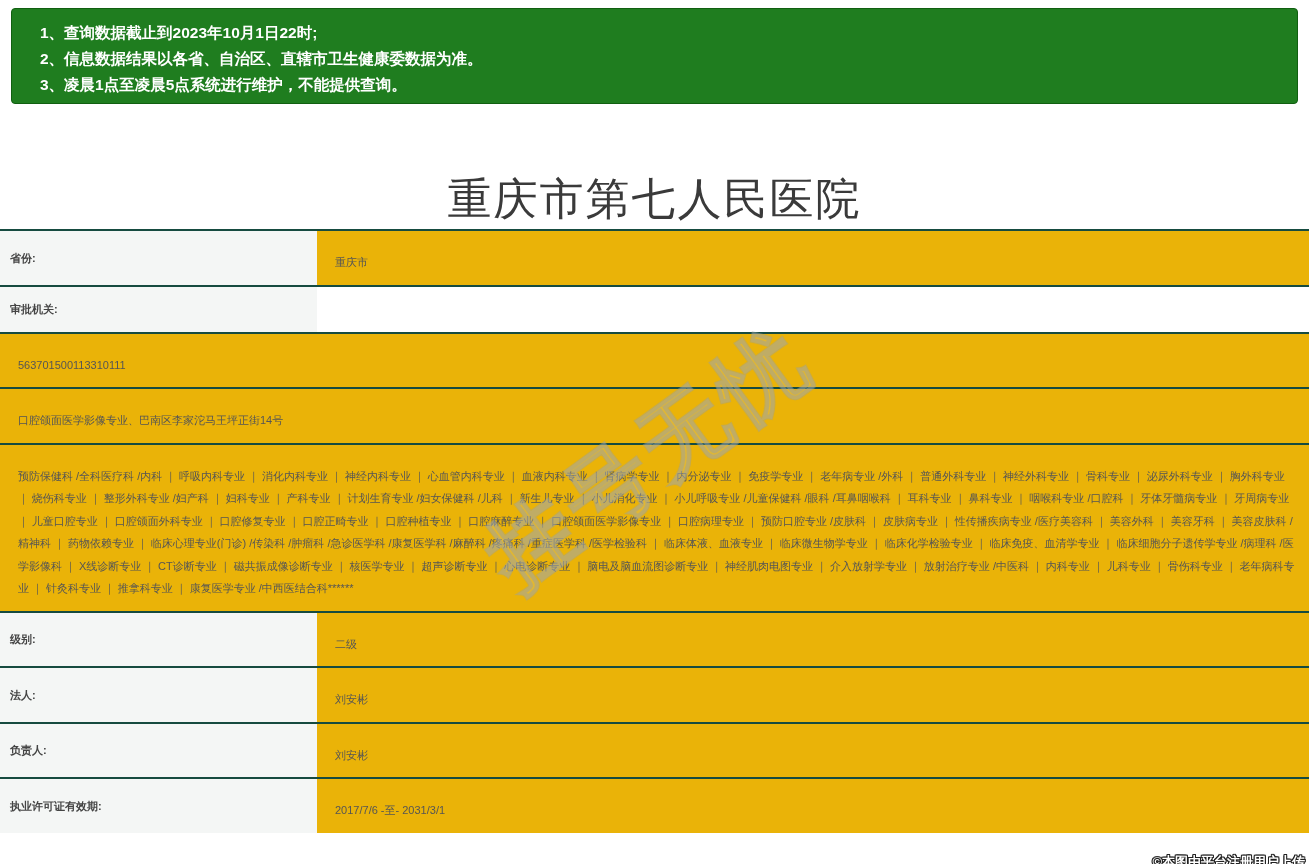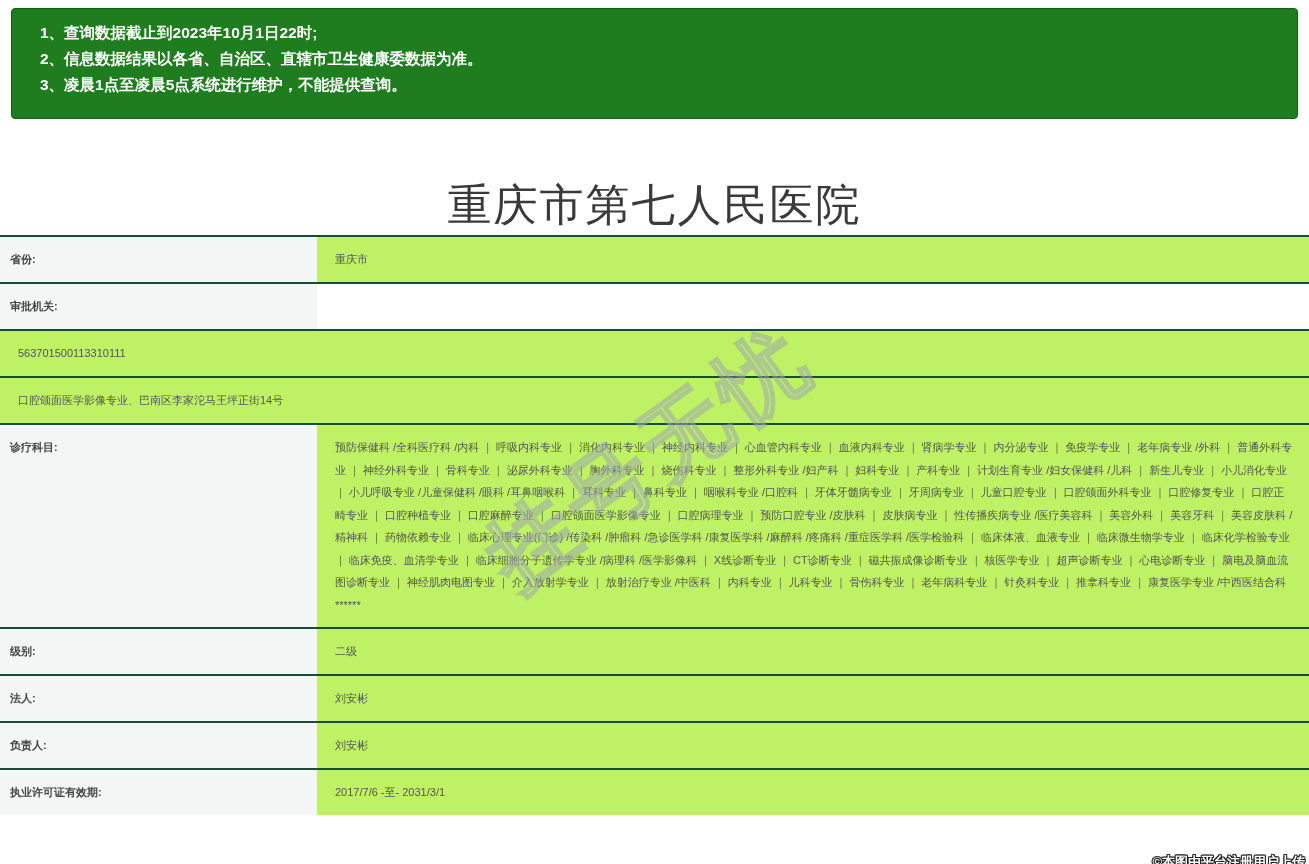--- a/index.html
+++ b/index.html
@@ -5,39 +5,39 @@
   :root{
     --green-bg:#1f7d1f; --green-border:#115f11; --divider:#164b40;
     --label-bg:#f4f6f5; --title-color:#3a3a3a; --label-color:#444; --value-color:#555;
   }
   *{box-sizing:border-box; margin:0; padding:0;}
   html,body{width:1309px; height:864px; overflow:hidden; background:#fff;
     font-family:"Liberation Sans","DejaVu Sans",sans-serif;}
   .page{position:relative; width:1309px; height:864px; background:#fff;}
 
   
-  .notice{margin:8px 11px 7px 11px; background:var(--green-bg);
+  .notice{margin:8px 11px 16px 11px; background:var(--green-bg);
     border:1px solid var(--green-border); border-radius:4px;
-    padding:11px 10px 20px 28px; color:#fff; font-size:15.5px;
+    padding:11px 10px 5px 28px; color:#fff; font-size:15.5px;
     font-weight:600; line-height:26px;}
 
   
   .title-wrap{padding-top:50px; text-align:center;}
   .page-title{font-size:44px; font-weight:400; color:var(--title-color); letter-spacing:2px;}
 
   
   .info-table{width:1309px;}
   .row{display:flex; border-top:2px solid var(--divider); min-height:47px;}
   .cell{font-size:11px; line-height:22.5px; display:flex; align-items:center;}
   .cell.label{width:317px; flex:0 0 317px; background:var(--label-bg);
     color:var(--label-color); font-weight:700; padding:11px 10px 11px 10px;
     align-items:flex-start;}
   .row.small .cell.label{align-items:center;}
-  .cell.value{flex:1; background:#bef264; color:var(--value-color);
-    padding:11px 14px 11px 18px; display:block;}
+  .cell.value{flex:1; background:#eab308; color:var(--value-color);
+    padding:20px 14px 11px 18px; display:block;}
   .row.small .cell.value{display:flex; align-items:center;}
 
   
   .watermark{position:absolute; left:400px; top:330px; width:500px; height:240px;
     display:flex; align-items:center; justify-content:center;
     transform:rotate(-36deg); transform-origin:center;
     font-size:86px; letter-spacing:8px; font-weight:700;
     color:rgba(195,202,206,0.22);
     -webkit-text-stroke:2px rgba(150,160,165,0.45);
     pointer-events:none; z-index:5; white-space:nowrap;}
@@ -73,21 +73,20 @@
       <div class="row small">
         <div class="cell label">审批机关:</div>
       </div>
       <div class="row small">
         <div class="cell value">563701500113310111</div>
       </div>
       <div class="row small">
         <div class="cell value">口腔颌面医学影像专业、巴南区李家沱马王坪正街14号</div>
       </div>
       <div class="row large">
-        <div class="cell label">诊疗科目:</div>
         <div class="cell value">预防保健科 /全科医疗科 /内科 ｜ 呼吸内科专业 ｜ 消化内科专业 ｜ 神经内科专业 ｜ 心血管内科专业 ｜ 血液内科专业 ｜ 肾病学专业 ｜ 内分泌专业 ｜ 免疫学专业 ｜ 老年病专业 /外科 ｜ 普通外科专业 ｜ 神经外科专业 ｜ 骨科专业 ｜ 泌尿外科专业 ｜ 胸外科专业 ｜ 烧伤科专业 ｜ 整形外科专业 /妇产科 ｜ 妇科专业 ｜ 产科专业 ｜ 计划生育专业 /妇女保健科 /儿科 ｜ 新生儿专业 ｜ 小儿消化专业 ｜ 小儿呼吸专业 /儿童保健科 /眼科 /耳鼻咽喉科 ｜ 耳科专业 ｜ 鼻科专业 ｜ 咽喉科专业 /口腔科 ｜ 牙体牙髓病专业 ｜ 牙周病专业 ｜ 儿童口腔专业 ｜ 口腔颌面外科专业 ｜ 口腔修复专业 ｜ 口腔正畸专业 ｜ 口腔种植专业 ｜ 口腔麻醉专业 ｜ 口腔颌面医学影像专业 ｜ 口腔病理专业 ｜ 预防口腔专业 /皮肤科 ｜ 皮肤病专业 ｜ 性传播疾病专业 /医疗美容科 ｜ 美容外科 ｜ 美容牙科 ｜ 美容皮肤科 /精神科 ｜ 药物依赖专业 ｜ 临床心理专业(门诊) /传染科 /肿瘤科 /急诊医学科 /康复医学科 /麻醉科 /疼痛科 /重症医学科 /医学检验科 ｜ 临床体液、血液专业 ｜ 临床微生物学专业 ｜ 临床化学检验专业 ｜ 临床免疫、血清学专业 ｜ 临床细胞分子遗传学专业 /病理科 /医学影像科 ｜ X线诊断专业 ｜ CT诊断专业 ｜ 磁共振成像诊断专业 ｜ 核医学专业 ｜ 超声诊断专业 ｜ 心电诊断专业 ｜ 脑电及脑血流图诊断专业 ｜ 神经肌肉电图专业 ｜ 介入放射学专业 ｜ 放射治疗专业 /中医科 ｜ 内科专业 ｜ 儿科专业 ｜ 骨伤科专业 ｜ 老年病科专业 ｜ 针灸科专业 ｜ 推拿科专业 ｜ 康复医学专业 /中西医结合科******</div>
       </div>
       <div class="row small">
         <div class="cell label">级别:</div>
         <div class="cell value">二级</div>
       </div>
       <div class="row small">
         <div class="cell label">法人:</div>
         <div class="cell value">刘安彬</div>
       </div>

